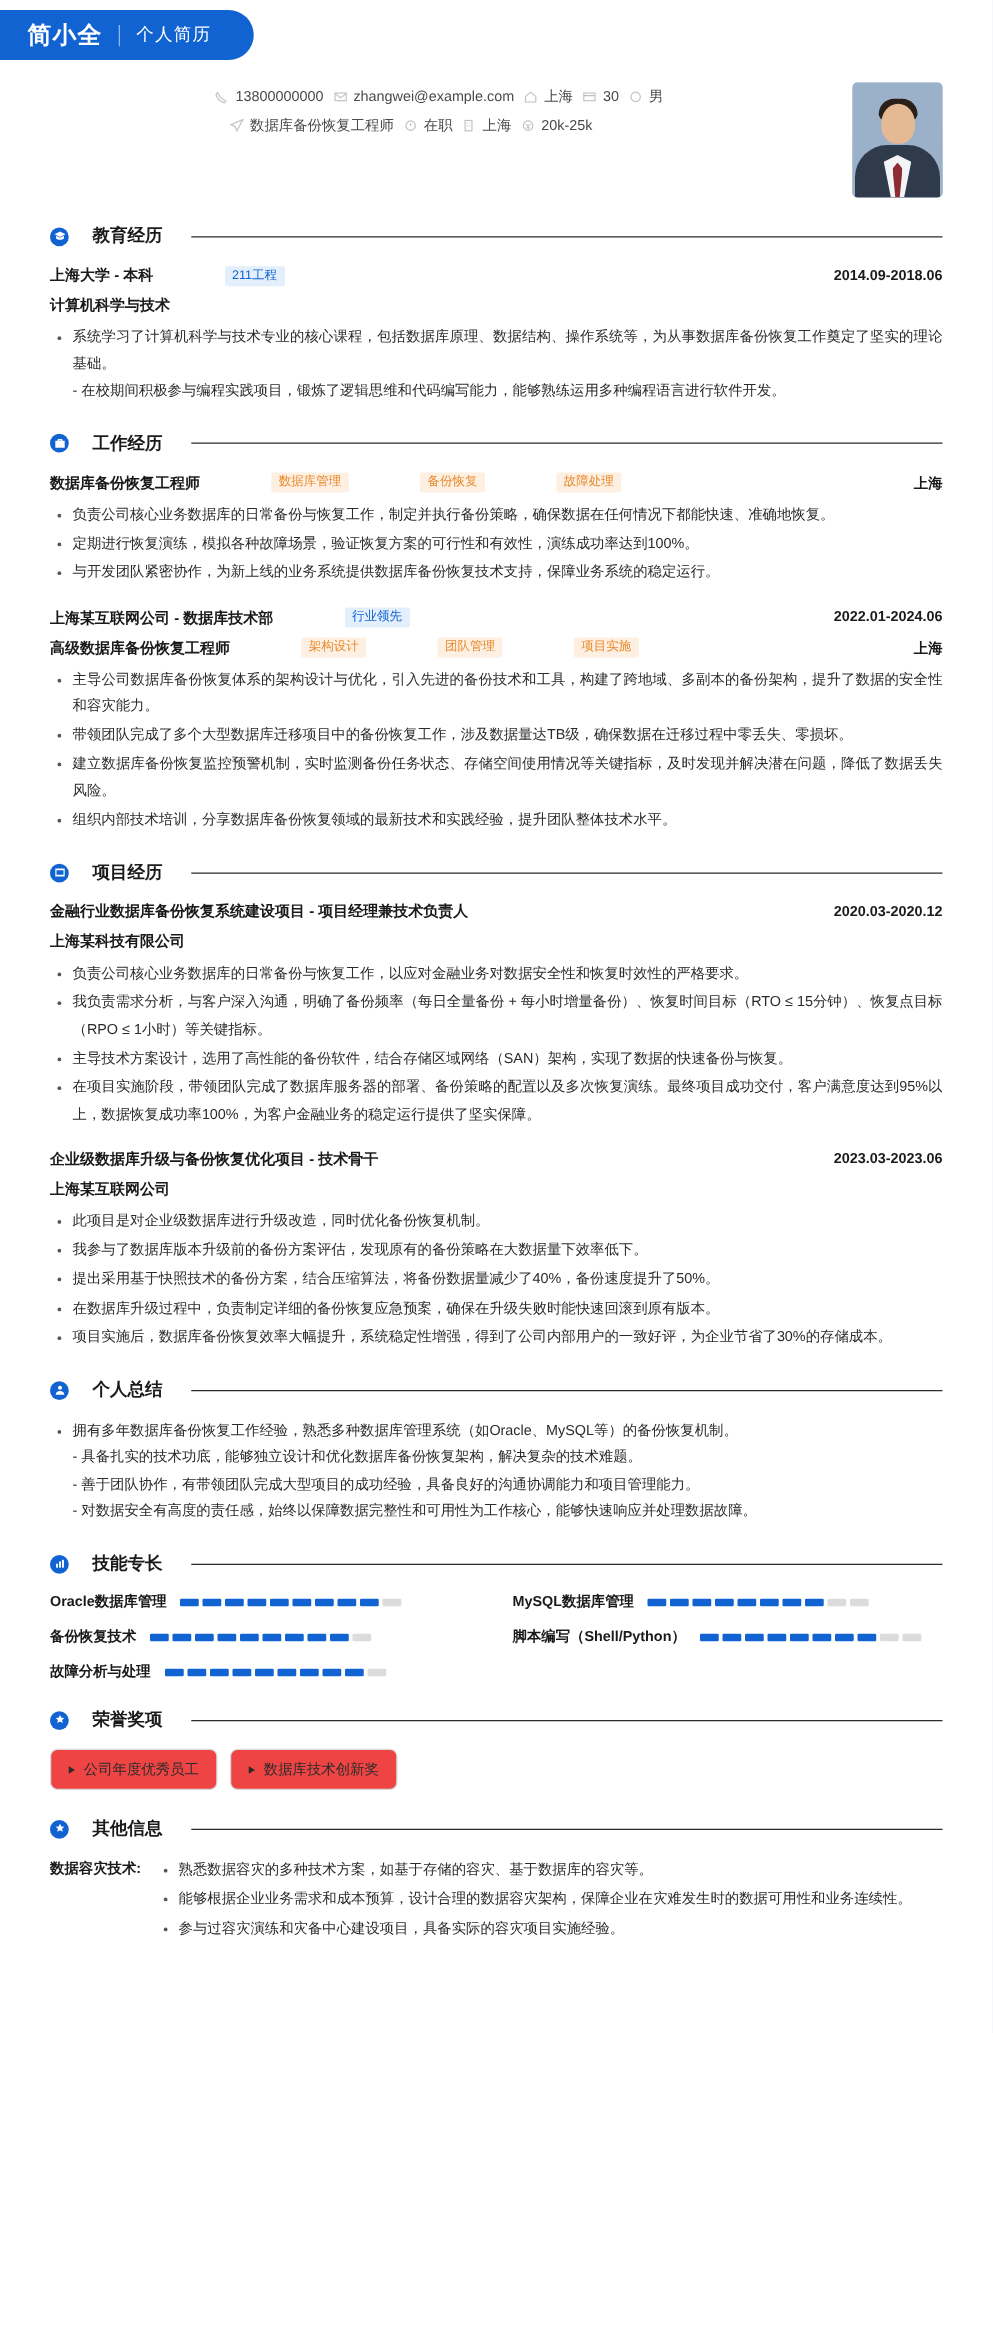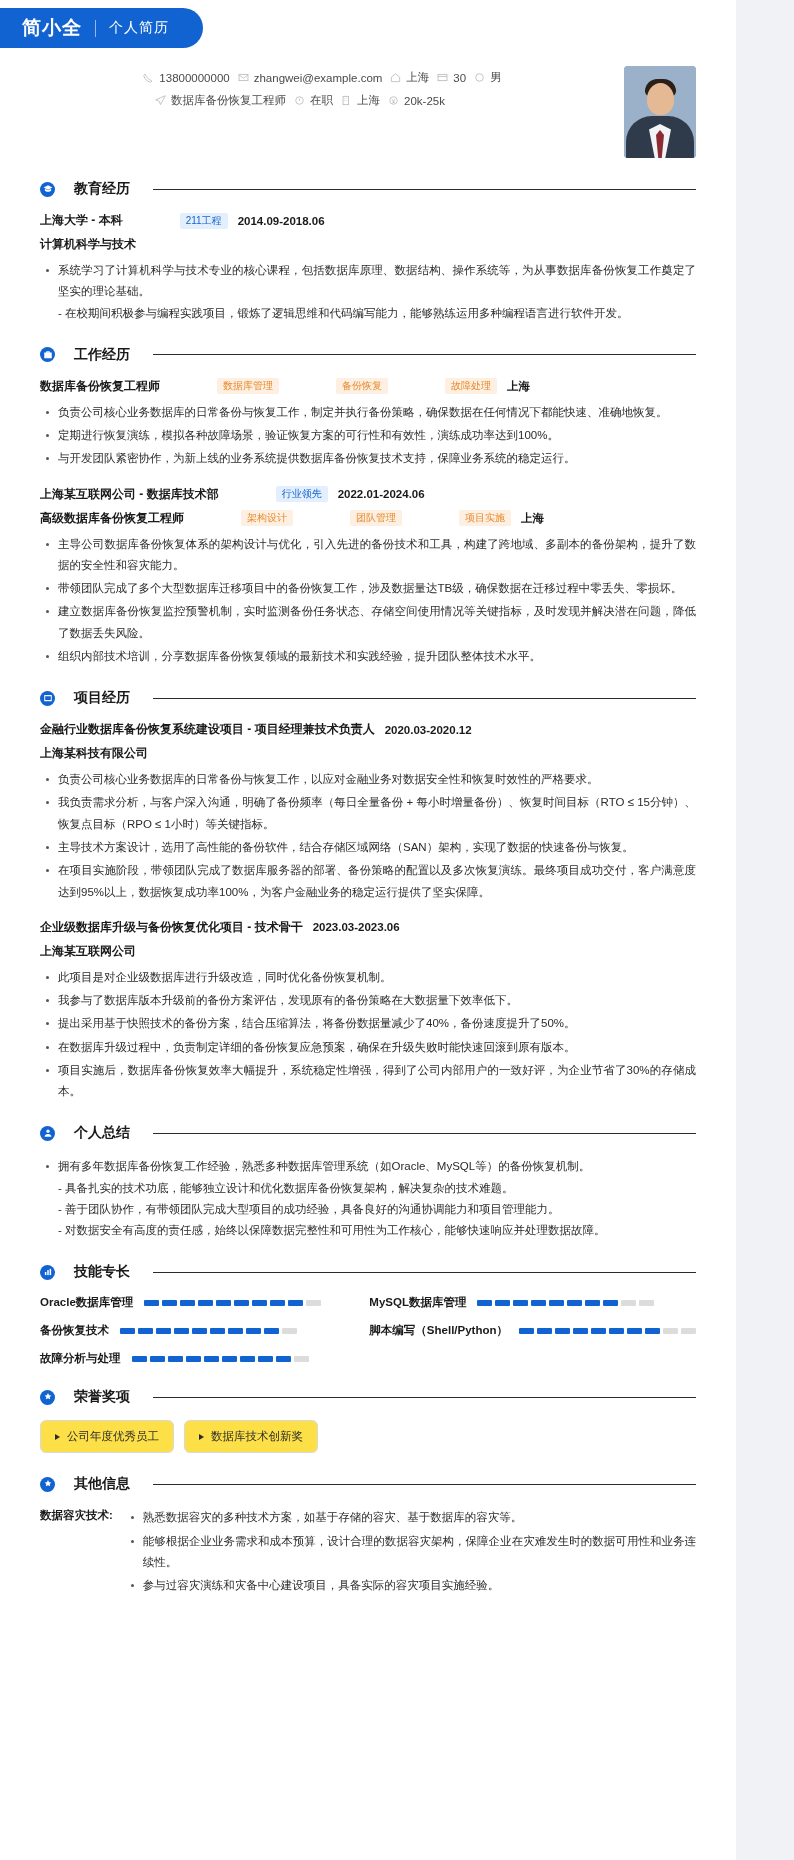--- a/index.html
+++ b/index.html
@@ -2,21 +2,21 @@
 <html><head>
 <meta charset="utf-8">
 <style>
   * { box-sizing: border-box; margin: 0; padding: 0; }
   html, body {
     width: 794px;
     background: #f0f2f5;
     font-family: "Liberation Sans", "DejaVu Sans", sans-serif;
   }
   .page {
-    width: 736px;
+    width: 794px;
     min-height: 1860px;
     background: #ffffff;
     position: relative;
     padding-bottom: 30px;
   }
 
   
   .banner {
     position: relative;
     height: 48px;
@@ -172,20 +172,21 @@
     background: #2b2b2b;
     margin-left: 4px;
   }
 
   
   .entry { margin-bottom: 16px; }
   .entry:last-child { margin-bottom: 0; }
   .entry-line {
     display: flex;
     align-items: center;
+    justify-content: space-between;
     margin-bottom: 7px;
     gap: 10px;
   }
   .entry-left {
     display: flex;
     align-items: center;
     gap: 9px;
     flex-wrap: wrap;
     min-width: 0;
   }
@@ -274,21 +275,21 @@
   }
   .award {
     border: 1px solid #d9d9d9;
     border-radius: 6px;
     padding: 8px 14px;
     font-size: 11.5px;
     color: #2b2b2b;
     display: inline-flex;
     align-items: center;
     gap: 7px;
-    background: #fde047;
+    background: #ef4444;
   }
   .award .tri {
     width: 0; height: 0;
     border-left: 5px solid #2b2b2b;
     border-top: 3.5px solid transparent;
     border-bottom: 3.5px solid transparent;
   }
 
   
   .other-row {

